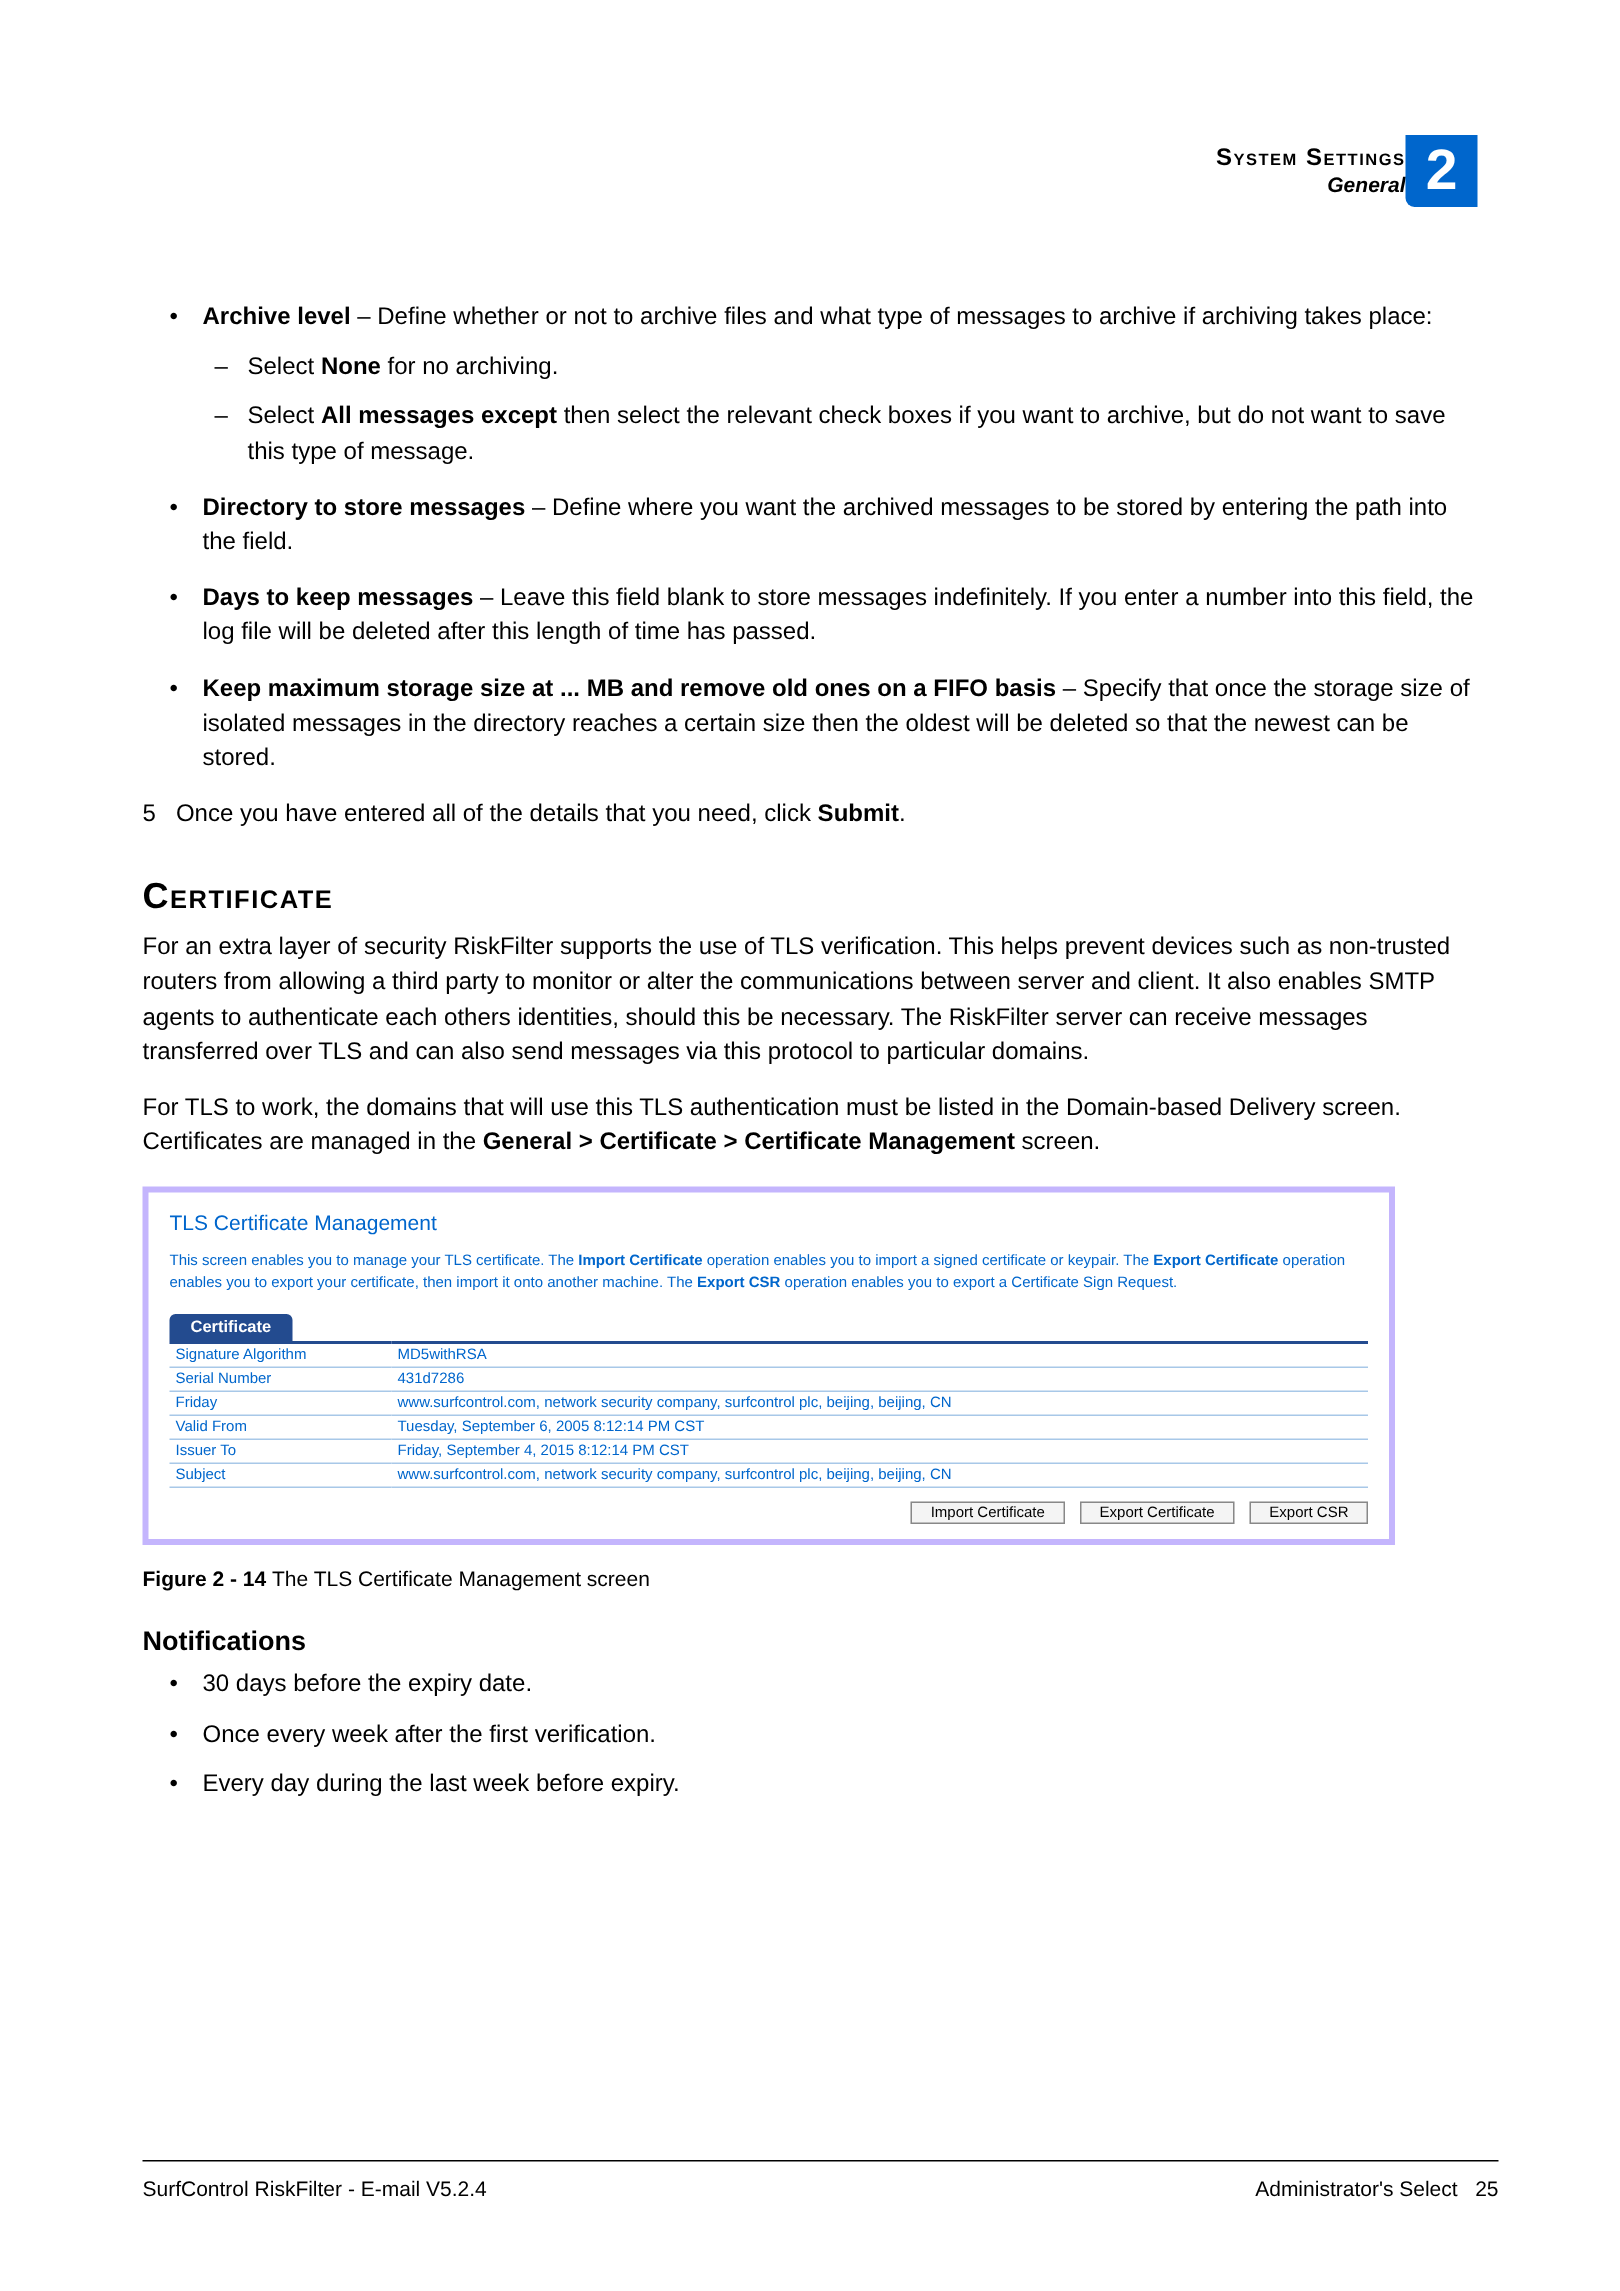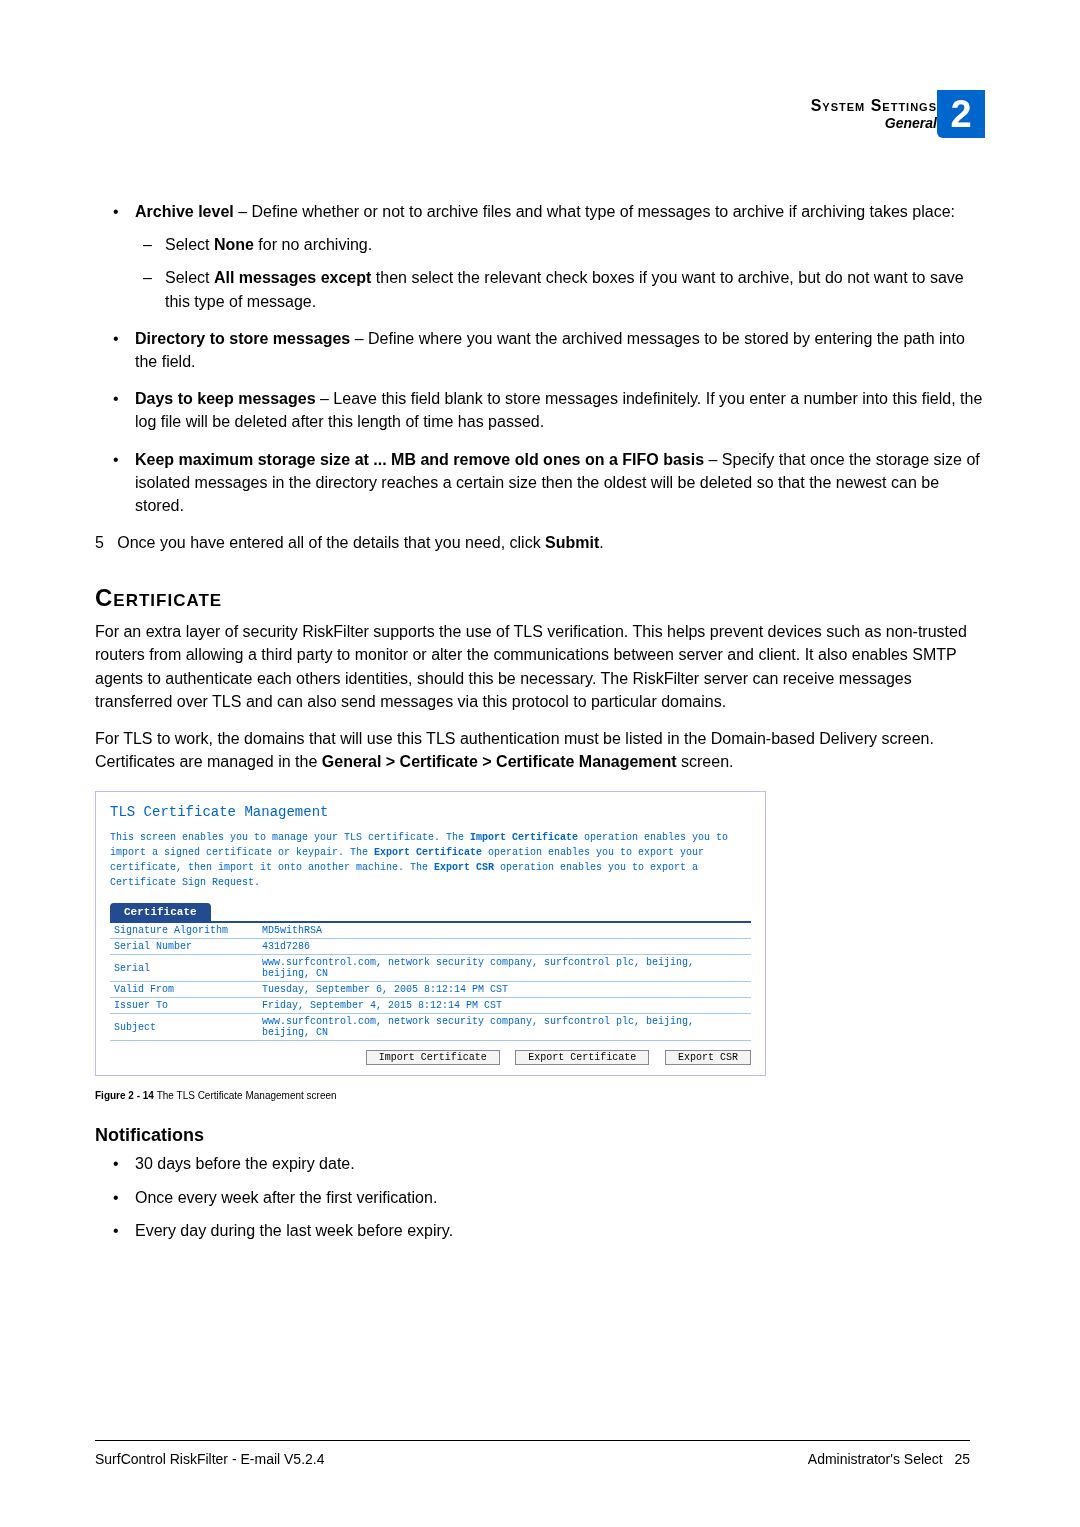--- a/index.html
+++ b/index.html
@@ -97,25 +97,25 @@
     font-variant: small-caps;
     letter-spacing: 1px;
     margin: 30px 0 8px 0;
   }
   p.body {
     font-size: 16px;
     line-height: 1.45;
     margin: 8px 0 14px 0;
   }
   .figure-box {
-    border: 1px solid #c4b5fd;
+    border: 4px solid #c4b5fd;
     padding: 12px 14px 10px 14px;
-    width: 671px;
+    width: 835px;
     box-sizing: border-box;
-    font-family: Liberation Mono, monospace;
+    font-family: Liberation Sans, sans-serif;
     margin-top: 18px;
   }
   .fig-title {
     color: #0066cc;
     font-size: 14px;
     margin-bottom: 10px;
   }
   .fig-desc {
     font-size: 10px;
     color: #0066cc;
@@ -151,21 +151,21 @@
   }
   .fig-btn {
     display: inline-block;
     font-size: 10px;
     border: 1px solid #888;
     background: #f4f4f4;
     padding: 1px 12px;
     margin-left: 6px;
   }
   .figure-caption {
-    font-size: 10px;
+    font-size: 14px;
     margin: 14px 0 24px 0;
   }
   h3.subsection {
     font-size: 18px;
     font-weight: bold;
     margin: 24px 0 6px 0;
   }
   ul.simple-list {
     list-style: none;
     padding-left: 40px;
@@ -179,21 +179,21 @@
   }
   ul.simple-list > li::before {
     content: "•";
     position: absolute;
     left: -22px;
   }
   .footer {
     position: absolute;
     bottom: 60px;
     left: 95px;
-    right: 110px;
+    right: 81px;
   }
   .footer-rule {
     border-top: 1px solid #000;
     margin-bottom: 10px;
   }
   .footer-row {
     display: flex;
     justify-content: space-between;
     font-size: 14px;
   }
@@ -261,21 +261,21 @@
         <tbody>
           <tr>
               <td>Signature Algorithm</td>
               <td>MD5withRSA</td>
             </tr>
           <tr>
               <td>Serial Number</td>
               <td>431d7286</td>
             </tr>
           <tr>
-              <td>Serial</td>
+              <td>Friday</td>
               <td>www.surfcontrol.com, network security company, surfcontrol plc, beijing, beijing, CN</td>
             </tr>
           <tr>
               <td>Valid From</td>
               <td>Tuesday, September 6, 2005 8:12:14 PM CST</td>
             </tr>
           <tr>
               <td>Issuer To</td>
               <td>Friday, September 4, 2015 8:12:14 PM CST</td>
             </tr>

